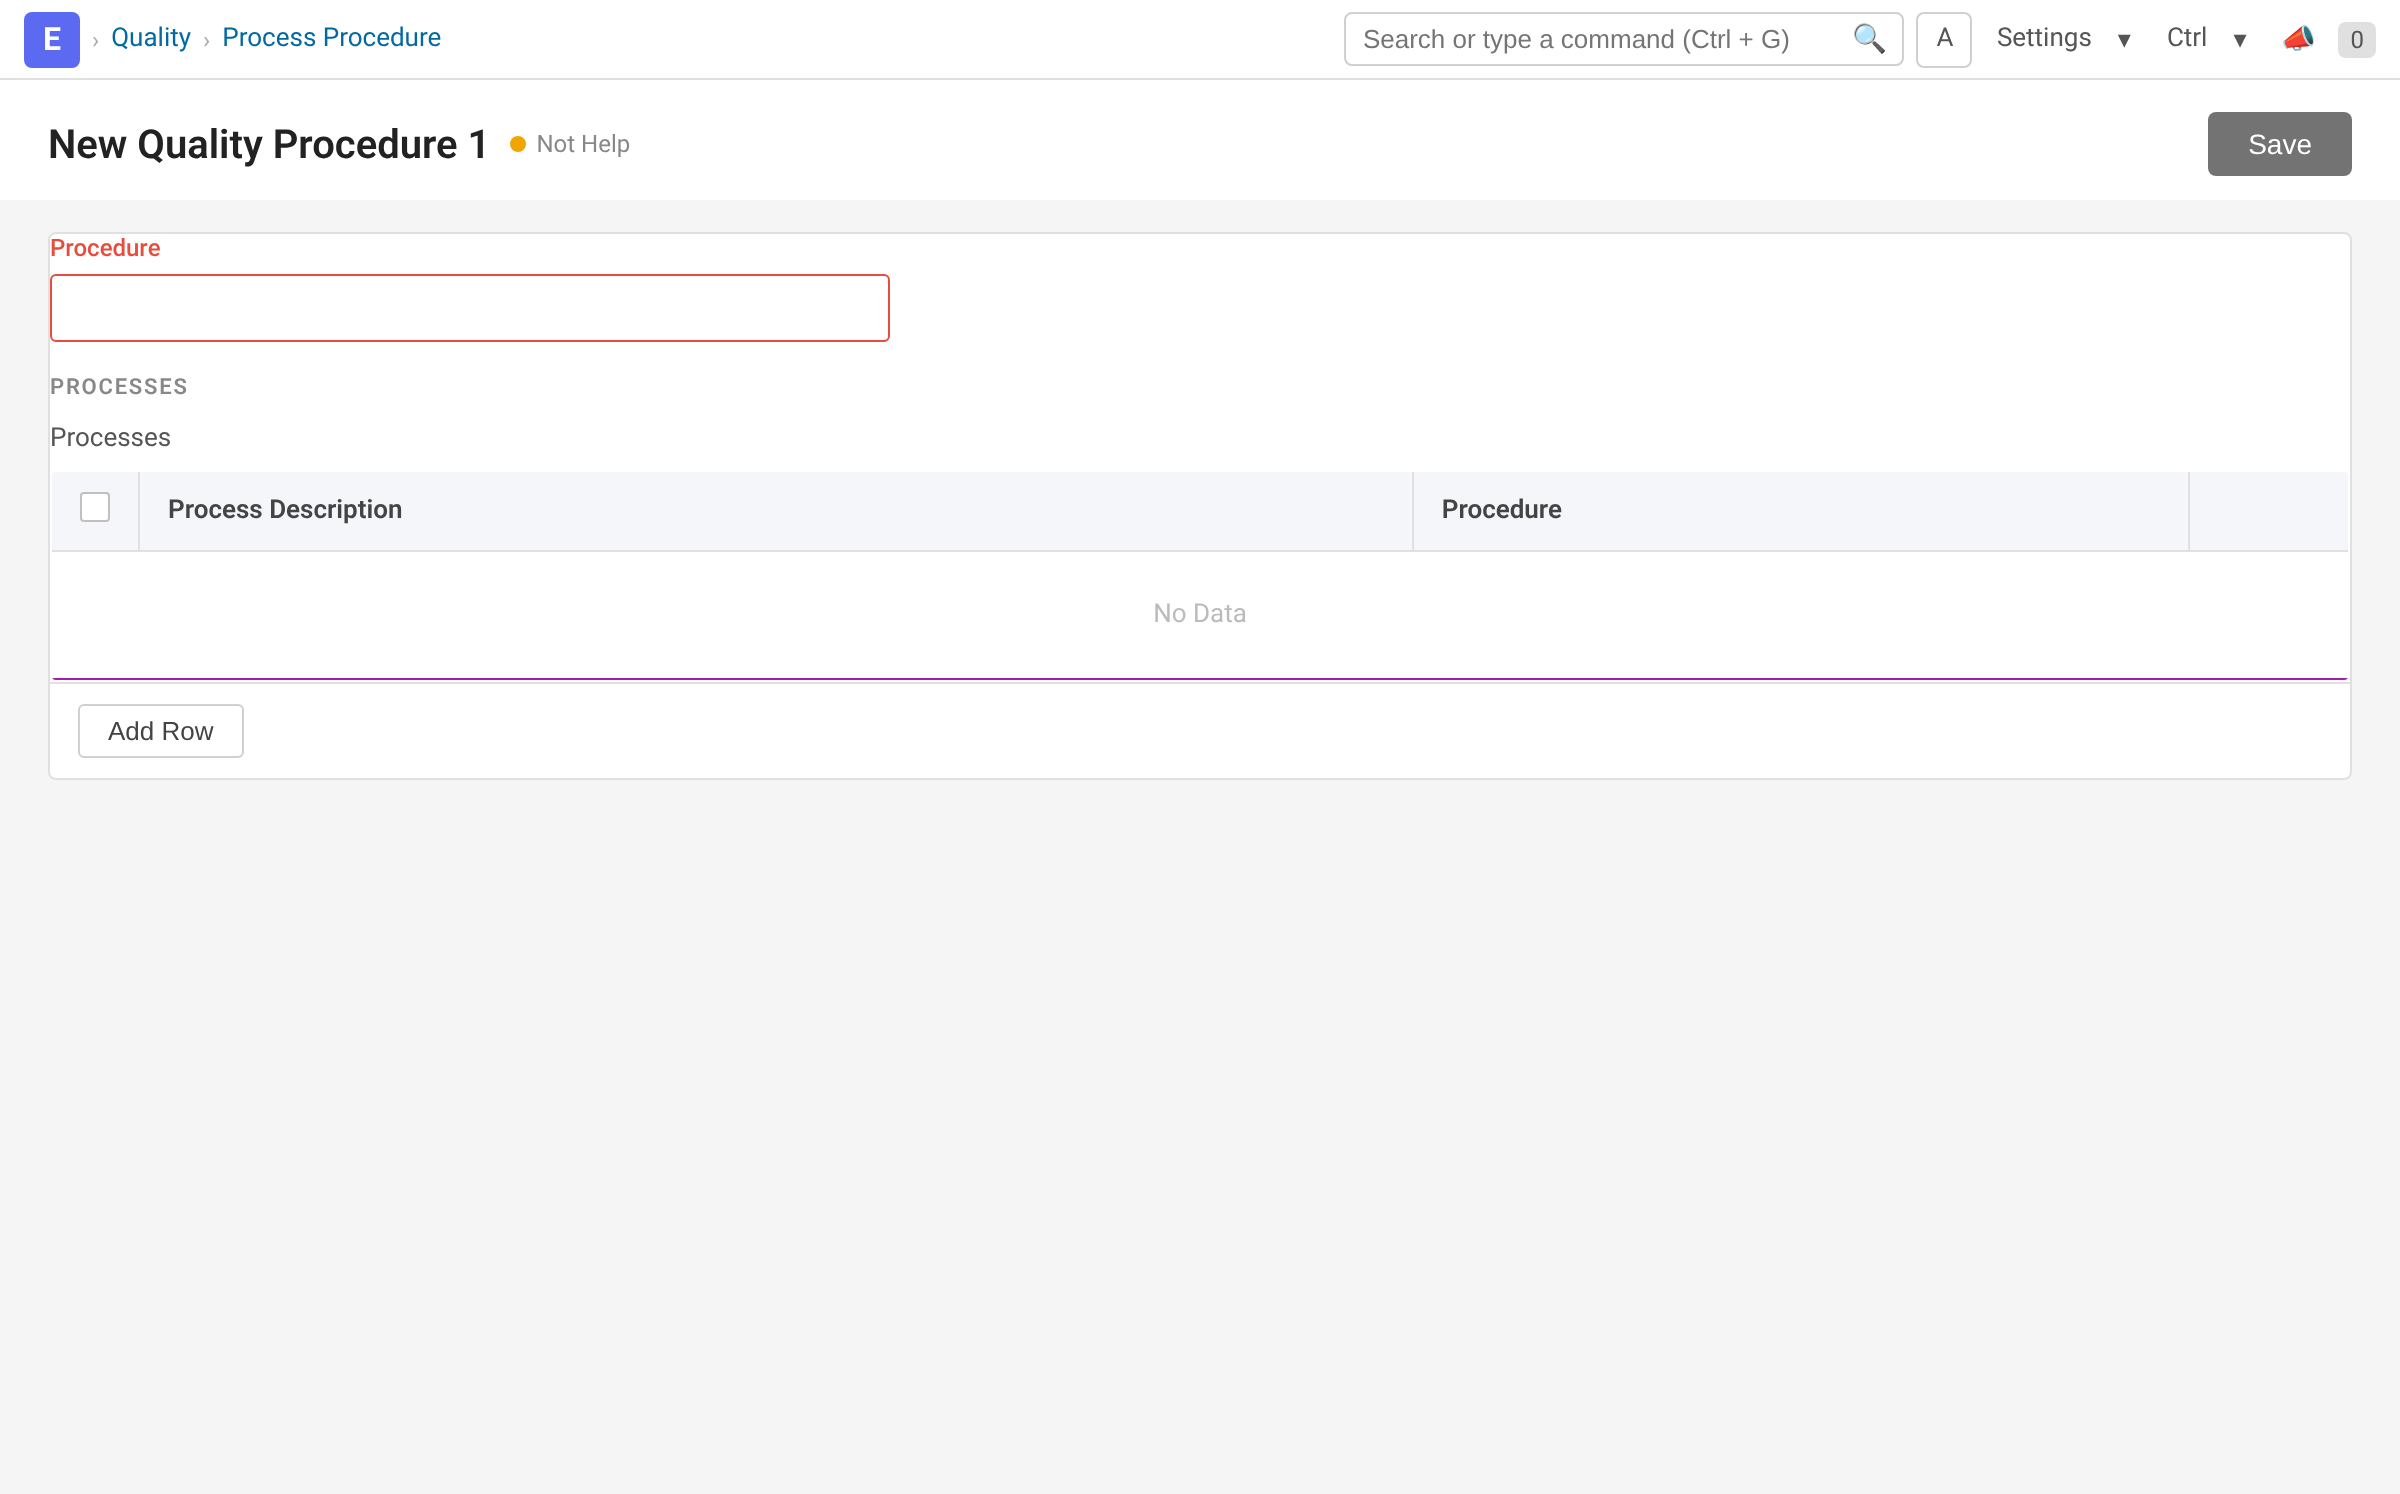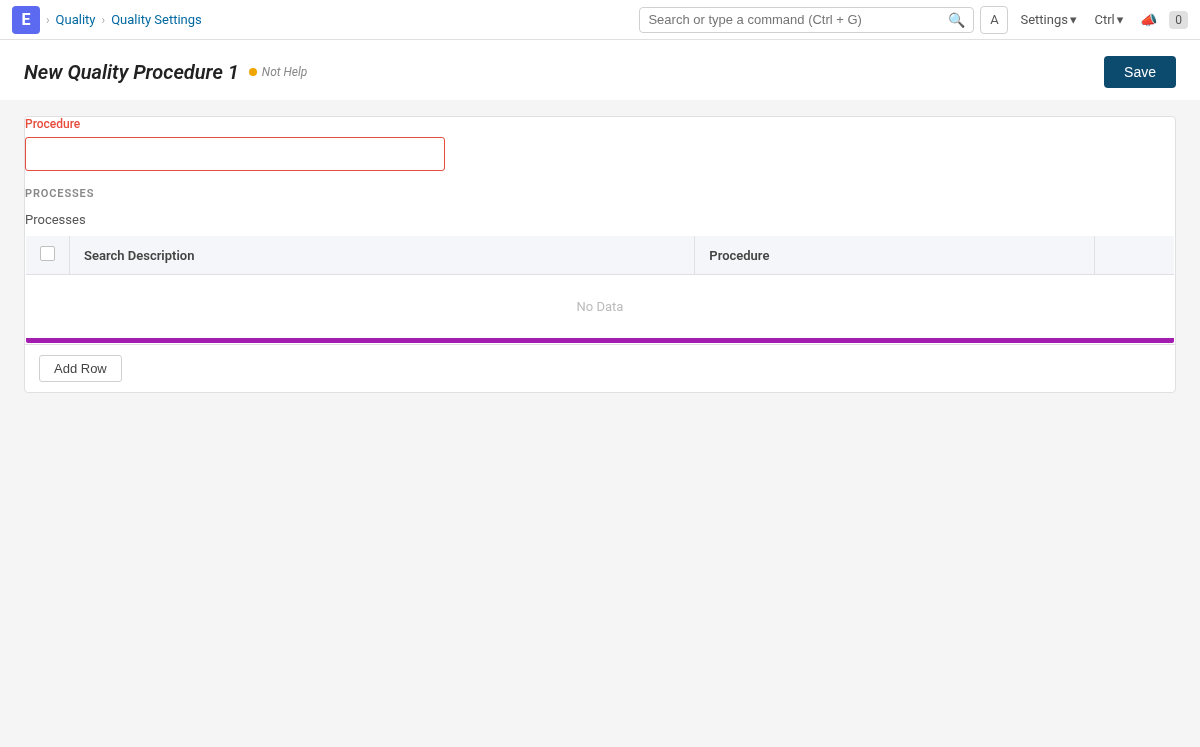--- a/index.html
+++ b/index.html
@@ -35,40 +35,40 @@
       cursor: pointer;
     }
     .navbar-search {
       margin-left: auto;
       display: flex;
       align-items: center;
       border: 1px solid #d0d0d0;
       border-radius: 4px;
       padding: 4px 8px;
       background: #fff;
-      width: 335px;
+      width: 280px;
       gap: 6px;
     }
     .navbar-search input {
       border: none; outline: none; font-size: 13px; color: #777; width: 100%; background: transparent;
     }
     .search-icon { color: #aaa; font-size: 14px; }
     .navbar-avatar {
       width: 28px; height: 28px;
       border: 1px solid #d0d0d0;
       border-radius: 4px;
       display: flex; align-items: center; justify-content: center;
       font-size: 13px; color: #555; background: #fff;
       cursor: pointer;
     }
     .navbar-settings, .navbar-help {
       font-size: 13px;
       color: #555;
       cursor: pointer;
-      display: flex; align-items: center; gap: 2px;
+      display: flex; align-items: center; gap: 13px;
       padding: 4px 6px;
     }
     .navbar-notif {
       width: 28px; height: 28px;
       display: flex; align-items: center; justify-content: center;
       cursor: pointer; color: #555;
     }
     .navbar-counter {
       background: #e0e0e0;
       border-radius: 4px;
@@ -82,41 +82,40 @@
       display: flex;
       align-items: center;
       justify-content: space-between;
       padding: 16px 24px 12px;
       background: #fff;
     }
     .page-title-area {
       display: flex;
       align-items: center;
       gap: 10px;
-      font-style: italic;
     }
     .page-title {
       font-size: 20px;
       font-weight: 600;
       color: #222;
     }
     .status-badge {
       display: flex;
       align-items: center;
       gap: 5px;
       font-size: 12px;
       color: #888;
     }
     .status-dot {
       width: 8px; height: 8px;
       border-radius: 50%;
       background: #f0a500;
     }
     .save-btn {
-      background: #0c4a6e;
+      background: #737373;
       color: #fff;
       border: none;
       border-radius: 4px;
       padding: 8px 20px;
       font-size: 14px;
       cursor: pointer;
       font-weight: 500;
     }
 
     
@@ -198,21 +197,21 @@
       text-align: left;
       font-size: 13px;
       font-weight: 600;
       color: #444;
       border-bottom: 1px solid #e0e0e0;
       border-right: 1px solid #e0e0e0;
     }
     .data-table th:last-child { border-right: none; }
     .data-table td {
       padding: 10px 14px;
-      border-bottom: 6px solid #a21caf;
+      border-bottom: 2px solid #a21caf;
       border-right: 1px solid #e0e0e0;
       font-size: 13px;
       color: #555;
     }
     .data-table td:last-child { border-right: none; }
     .th-checkbox {
       width: 40px;
       text-align: center;
     }
     .th-actions { width: 80px; }
@@ -248,21 +247,21 @@
 </head>
 <body>
 
 <nav class="navbar">
   <div class="navbar-logo">
     <span>E</span>
   </div>
   <span class="navbar-chevron">›</span>
   <span class="navbar-breadcrumb">Quality</span>
   <span class="navbar-chevron">›</span>
-  <span class="navbar-breadcrumb">Quality Settings</span>
+  <span class="navbar-breadcrumb">Process Procedure</span>
 
   <div class="navbar-search">
     <input type="text" placeholder="Search or type a command (Ctrl + G)" style="">
     <span class="search-icon">🔍</span>
   </div>
 
   <div class="navbar-avatar">
     <span>A</span>
   </div>
   <div class="navbar-settings">
@@ -301,21 +300,21 @@
       <div class="section-title">PROCESSES</div>
       <div class="processes-label">Processes</div>
 
       <table class="data-table">
         <thead>
           <tr>
             <th class="th-checkbox">
               <input type="checkbox" class="row-checkbox" style="">
             </th>
             <th>
-              <span>Search Description</span>
+              <span>Process Description</span>
             </th>
             <th>
               <span>Procedure</span>
             </th>
             <th class="th-actions"></th>
           </tr>
         </thead>
         <tbody>
           <tr class="no-data-row">
             <td colspan="4">

